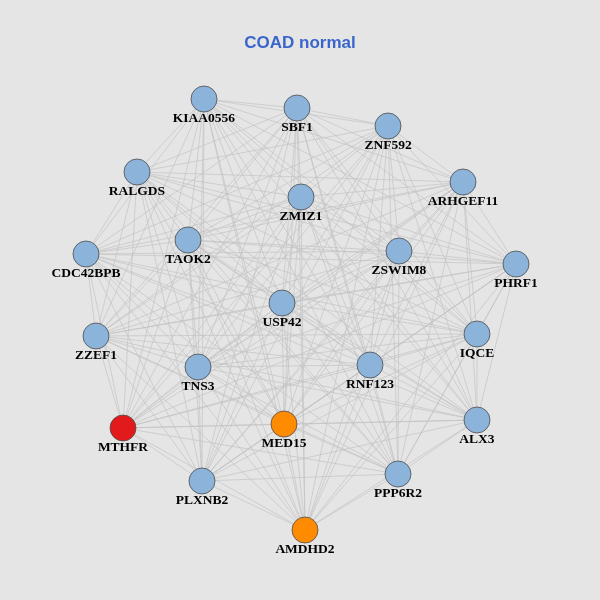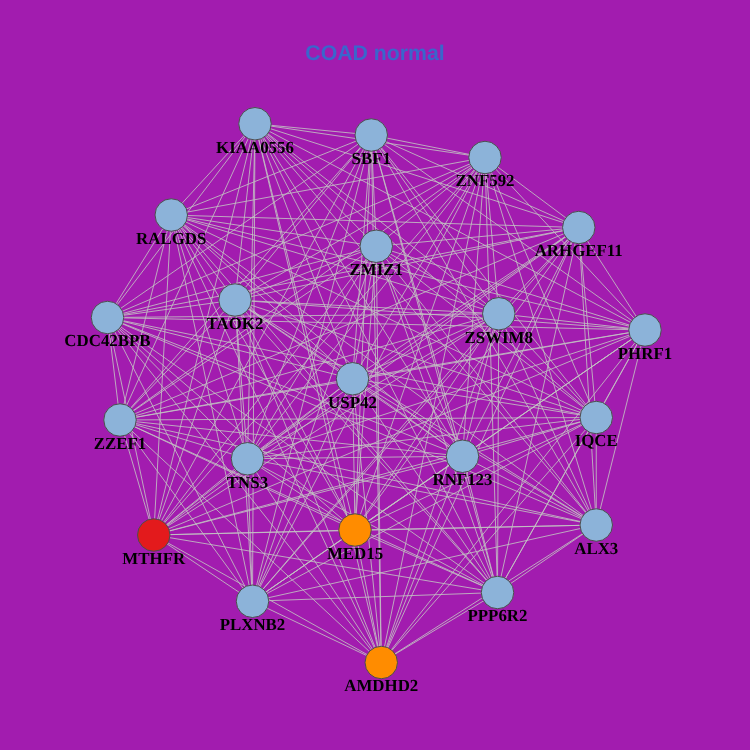--- a/index.html
+++ b/index.html
@@ -4,21 +4,21 @@
 <style>
   html, body {
     margin: 0;
     padding: 0;
     background: #ffffff;
   }
   .canvas {
     position: relative;
     width: 600px;
     height: 600px;
-    background: #a21caf;
+    background: #e5e5e5;
     overflow: hidden;
   }
   .plot-title {
     font-family: "Liberation Sans", sans-serif;
     font-weight: bold;
     font-size: 17px;
     fill: #3a66cc;
     text-anchor: middle;
   }
   .node-label {

